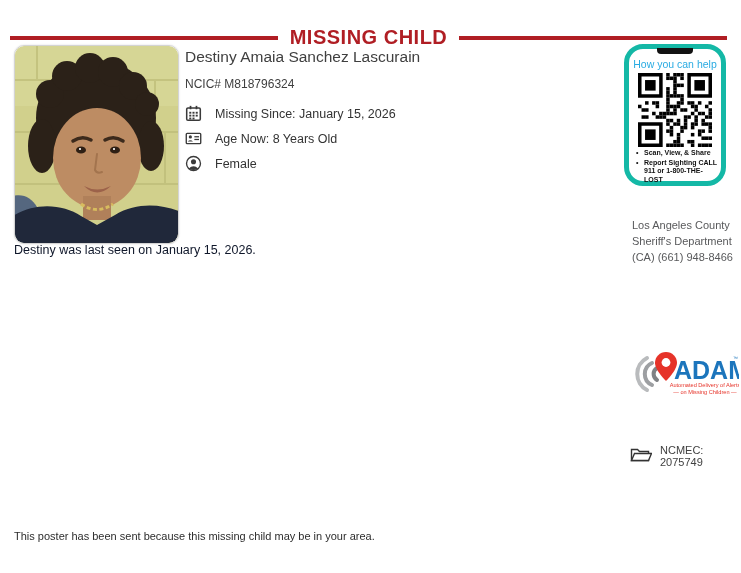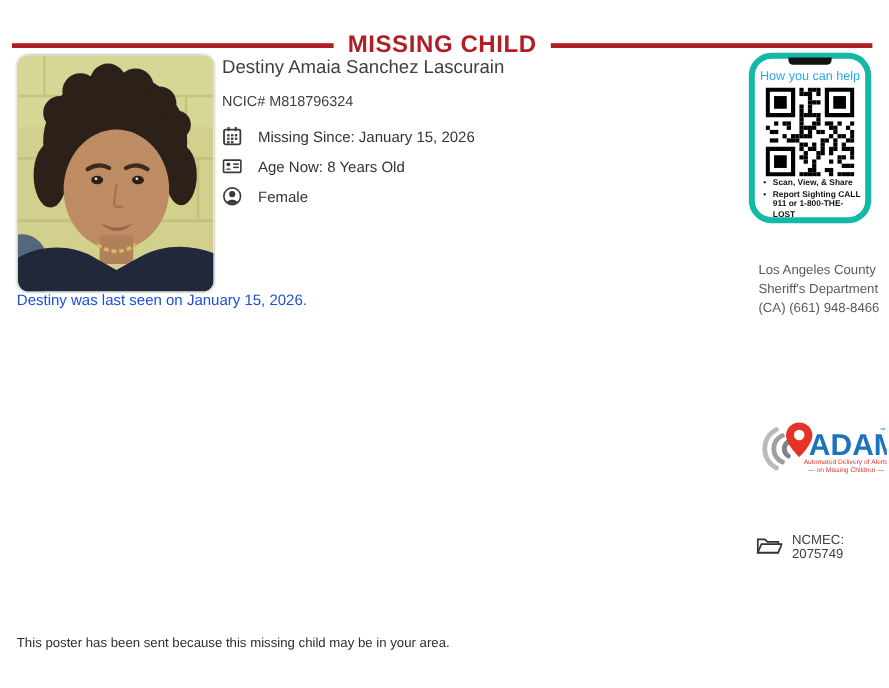--- a/index.html
+++ b/index.html
@@ -15,21 +15,21 @@
   .photo-card{position:absolute;left:14px;top:45px;width:163px;height:197px;border-radius:10px;
     border:1px solid #d4d4d4;overflow:hidden;box-shadow:0 0 2px rgba(0,0,0,.15);}
   .photo-card svg{display:block;}
   
   .info{position:absolute;left:185px;top:48px;width:420px;}
   .child-name{font-size:15.5px;color:#3f3f3f;}
   .ncic{font-size:12px;margin-top:11px;color:#3f3f3f;}
   .detail-row{display:flex;align-items:center;gap:13px;margin-top:8px;height:17px;}
   .detail-row .icon{width:17px;height:17px;flex:0 0 17px;display:flex;align-items:center;justify-content:center;}
   .detail-row .lbl{font-size:12.5px;color:#333;}
-  .last-seen{position:absolute;left:14px;top:243px;font-size:12.5px;color:#1d4ed8;margin:0;}
+  .last-seen{position:absolute;left:14px;top:243px;font-size:12.5px;color:#0f172a;margin:0;}
   
   .phone{position:absolute;left:624px;top:44px;width:102px;height:142px;background:#fff;
     border:5px solid #14b8a6;border-radius:19px;box-sizing:border-box;}
   .notch{position:absolute;top:-1px;left:50%;transform:translateX(-50%);width:36px;height:6px;background:#121212;border-radius:0 0 4px 4px;}
   .phone-heading{margin-top:9px;text-align:center;font-size:10.5px;color:#29ABE2;}
   .qr{width:74px;height:74px;margin:3px auto 0;}
   .phone-bullets{margin:2px 0 0;padding:0 3px 0 7px;list-style:none;}
   .phone-bullets li{position:relative;padding-left:8px;font-size:7px;font-weight:bold;line-height:8.5px;color:#111;margin-bottom:1px;}
   .phone-bullets li::before{content:"•";position:absolute;left:0;top:0;}
   

